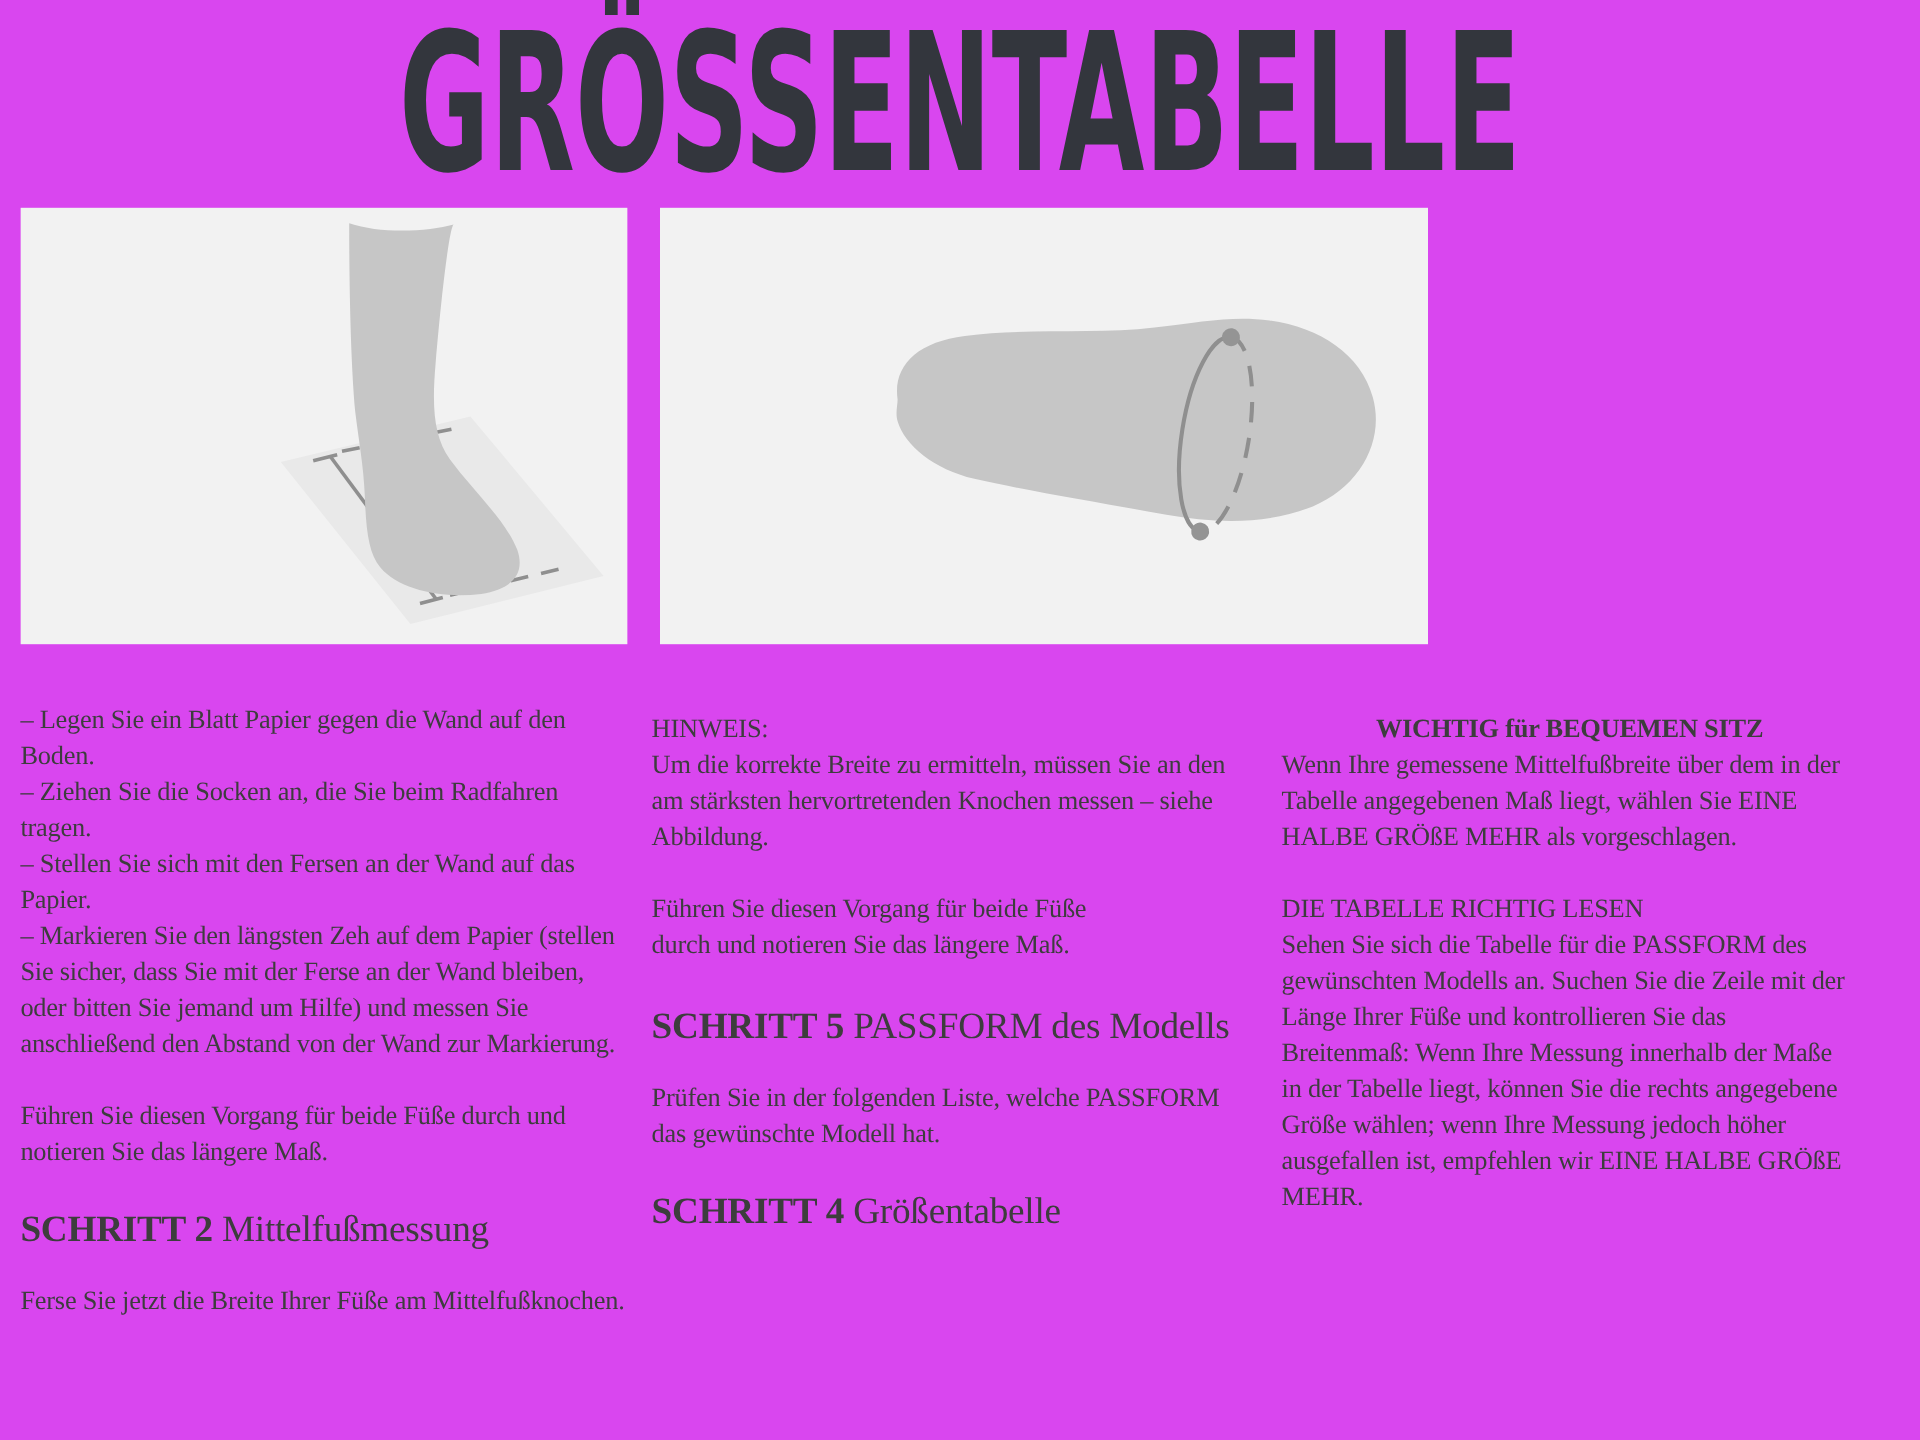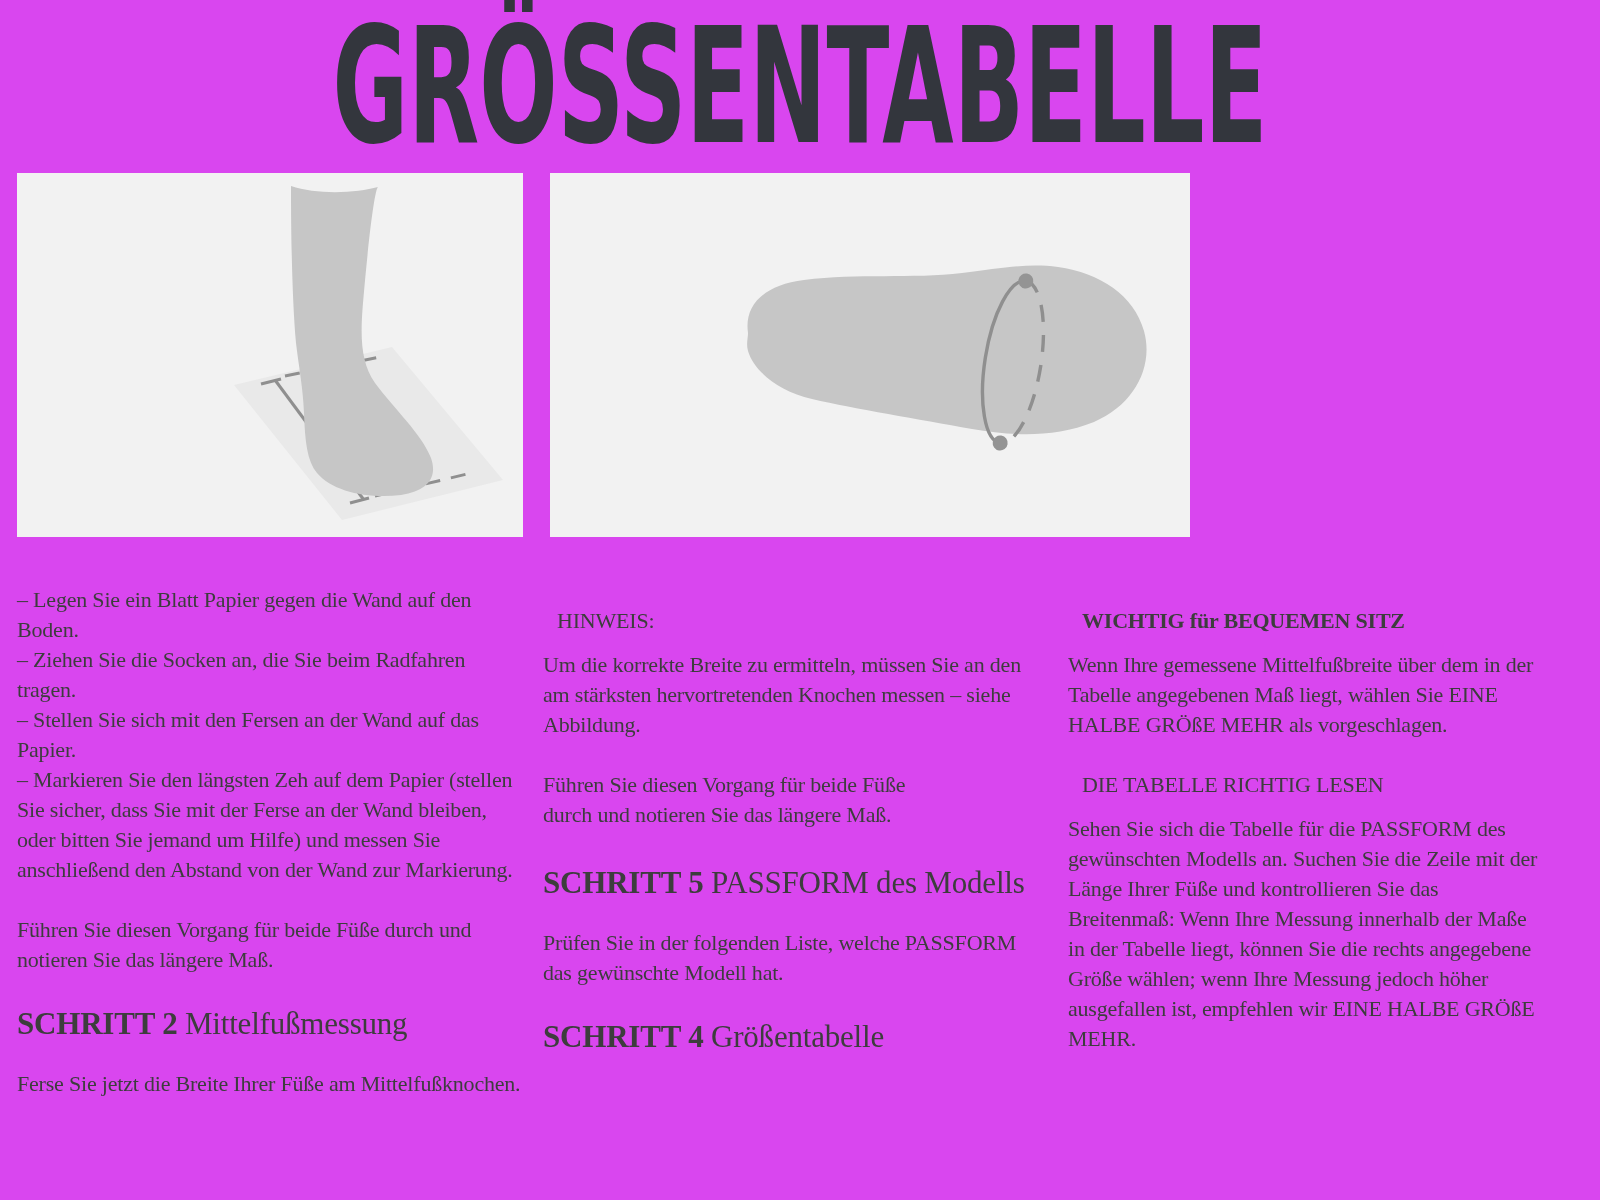--- a/index.html
+++ b/index.html
@@ -59,22 +59,22 @@
   }
   .step-head .b { font-weight: bold; }
   .mt12 { margin-top: 12px; }
   .mt34 { margin-top: 34px; }
   .mt8  { margin-top: 8px; }
 
   .col p {
     margin: 0 0 30px 0;
     white-space: pre-line;
   }
-  .col p.label { margin: 14px; }
-  .bold { font-weight: bold; }
+  .col p.label { margin: 0; }
+  .bold { font-weight: bold; text-align: center; }
 </style>
 </head>
 <body>
 
 <div id="page">
 
   <div class="title-wrap">
     <svg width="1600" height="158" viewBox="0 0 1600 158">
       <text class="title-text" x="800" y="142" text-anchor="middle" font-size="160" fill="#33363d" textLength="935" lengthAdjust="spacingAndGlyphs">GRÖSSENTABELLE</text>
     </svg>

